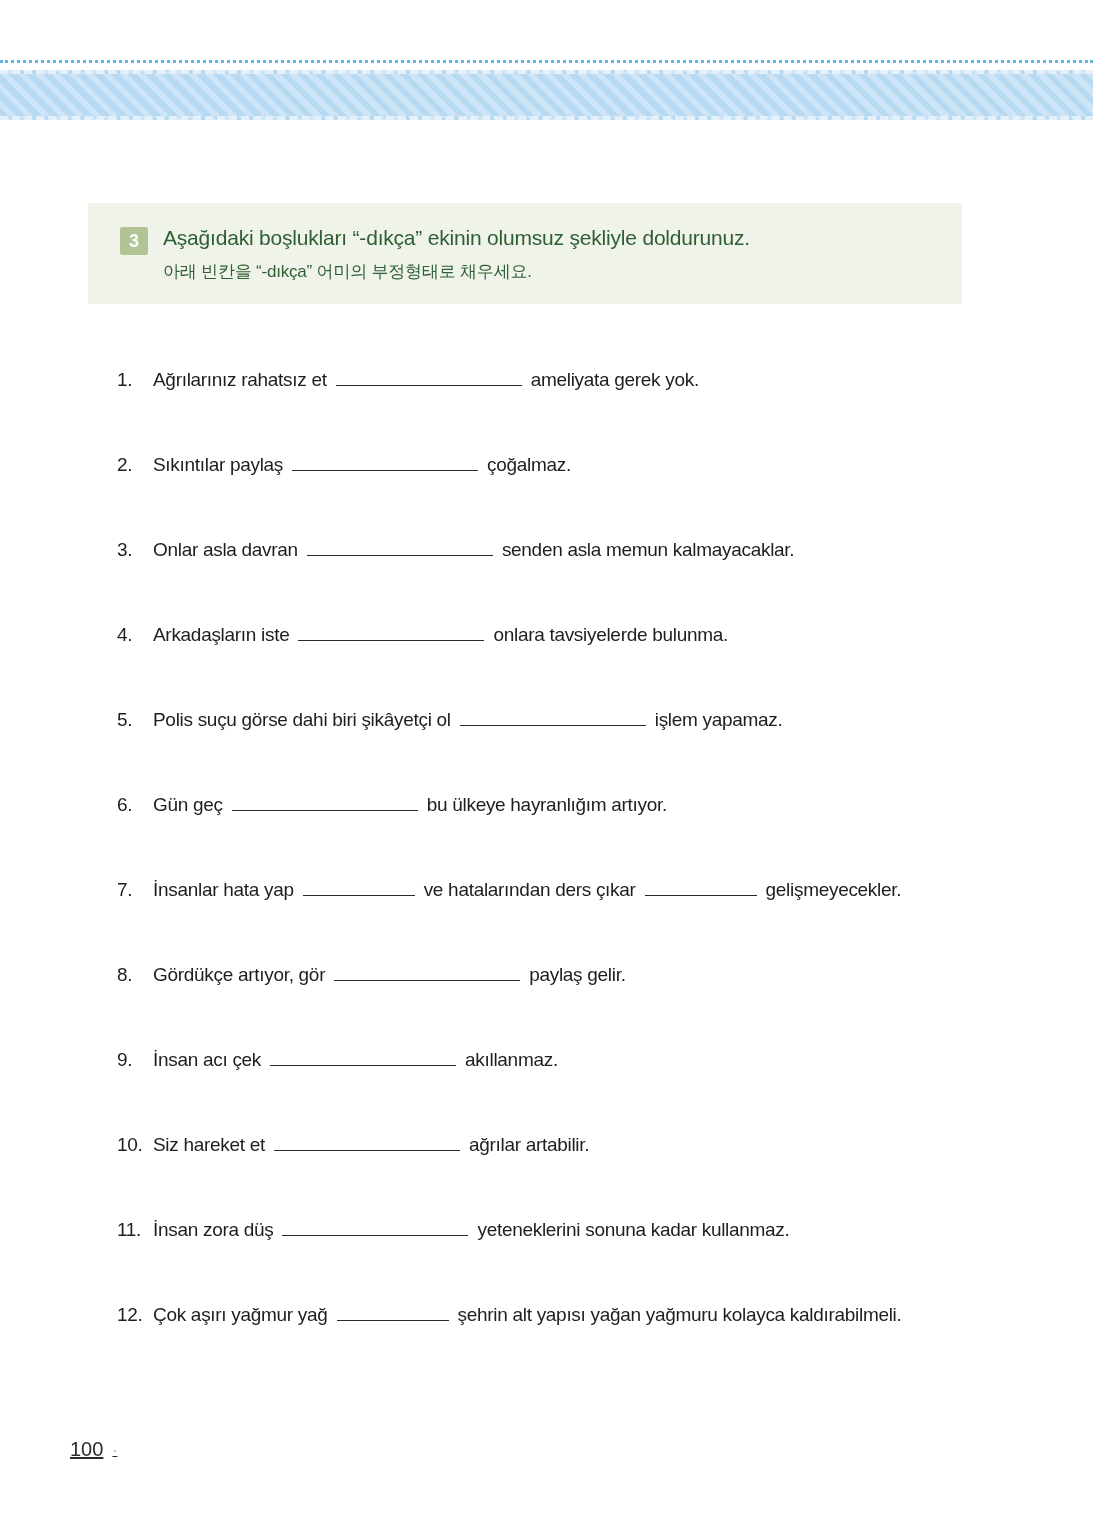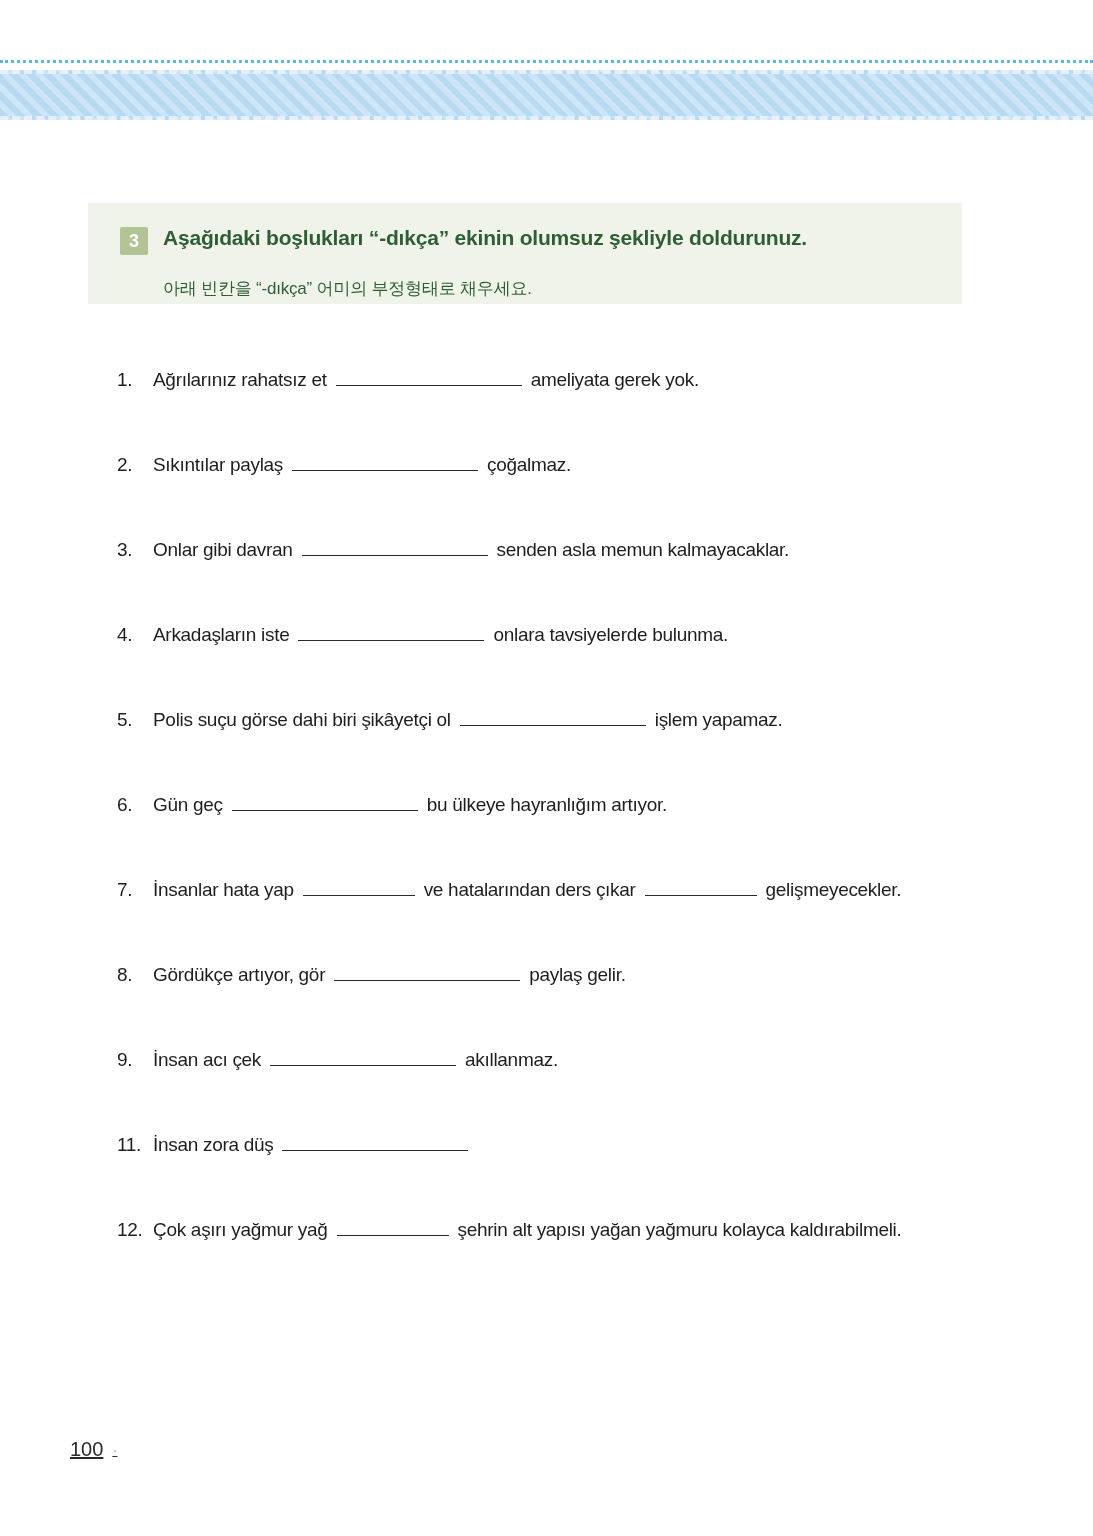--- a/index.html
+++ b/index.html
@@ -36,25 +36,25 @@
   .badge {
     flex:0 0 auto;
     width:28px; height:28px; margin-top:2px;
     background:#b2c496; color:#ffffff;
     font-size:18px; font-weight:bold;
     display:flex; align-items:center; justify-content:center;
     border-radius:2px;
   }
   .inst-text { display:flex; flex-direction:column; }
   .inst-title {
-    font-size:21px; font-weight:bold; color:#2d5e34; letter-spacing:-0.2px;
+    font-size:21px; font-weight:normal; color:#2d5e34; letter-spacing:-0.2px;
     line-height:1.25;
   }
   .inst-sub {
-    font-size:17px; color:#2d5e34; margin-top:26px; letter-spacing:-0.2px;
+    font-size:17px; color:#2d5e34; margin-top:9px; letter-spacing:-0.2px;
   }
 
   
   .items { position:absolute; left:117px; top:368px; width:940px; }
   .item {
     display:flex; align-items:baseline;
     font-size:19px; letter-spacing:-0.3px;
     line-height:24px;
     margin-bottom:61px;
     white-space:nowrap;
@@ -105,21 +105,21 @@
 
   <div class="item">
     <span class="n">2.</span>
     <span class="txt">Sıkıntılar paylaş</span>
     <span class="blank"></span>
     <span class="txt">çoğalmaz.</span>
   </div>
 
   <div class="item">
     <span class="n">3.</span>
-    <span class="txt">Onlar gibi davran</span>
+    <span class="txt">Onlar asla davran</span>
     <span class="blank"></span>
     <span class="txt">senden asla memun kalmayacaklar.</span>
   </div>
 
   <div class="item">
     <span class="n">4.</span>
     <span class="txt">Arkadaşların iste</span>
     <span class="blank"></span>
     <span class="txt">onlara tavsiyelerde bulunma.</span>
   </div>
@@ -154,25 +154,32 @@
     <span class="txt">paylaş gelir.</span>
   </div>
 
   <div class="item">
     <span class="n">9.</span>
     <span class="txt">İnsan acı çek</span>
     <span class="blank"></span>
     <span class="txt">akıllanmaz.</span>
   </div>
 
+  <div class="item">
+    <span class="n">10.</span>
+    <span class="txt">Siz hareket et</span>
+    <span class="blank"></span>
+    <span class="txt">ağrılar artabilir.</span>
+  </div>
 
   <div class="item">
     <span class="n">11.</span>
     <span class="txt">İnsan zora düş</span>
     <span class="blank"></span>
+    <span class="txt">yeteneklerini sonuna kadar kullanmaz.</span>
   </div>
 
   <div class="item">
     <span class="n">12.</span>
     <span class="txt">Çok aşırı yağmur yağ</span>
     <span class="blank short"></span>
     <span class="txt">şehrin alt yapısı yağan yağmuru kolayca kaldırabilmeli.</span>
   </div>
 
 </div>

